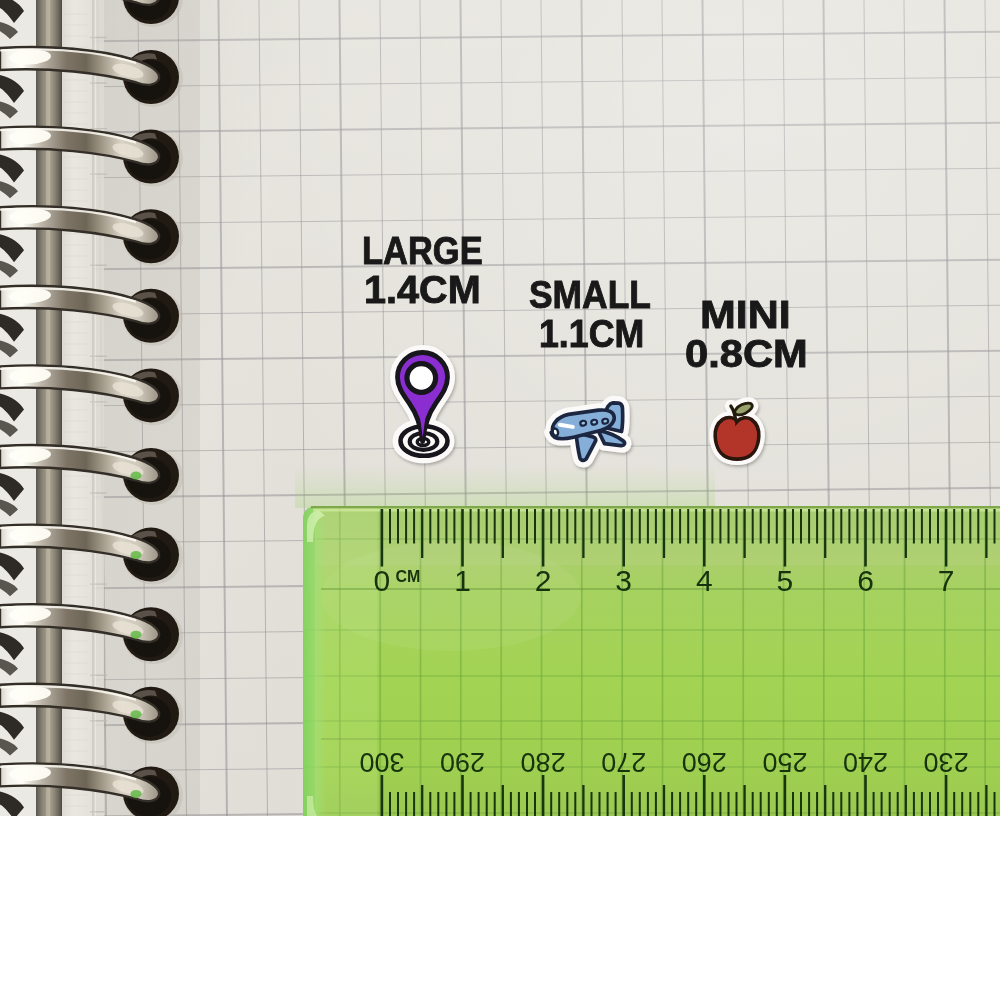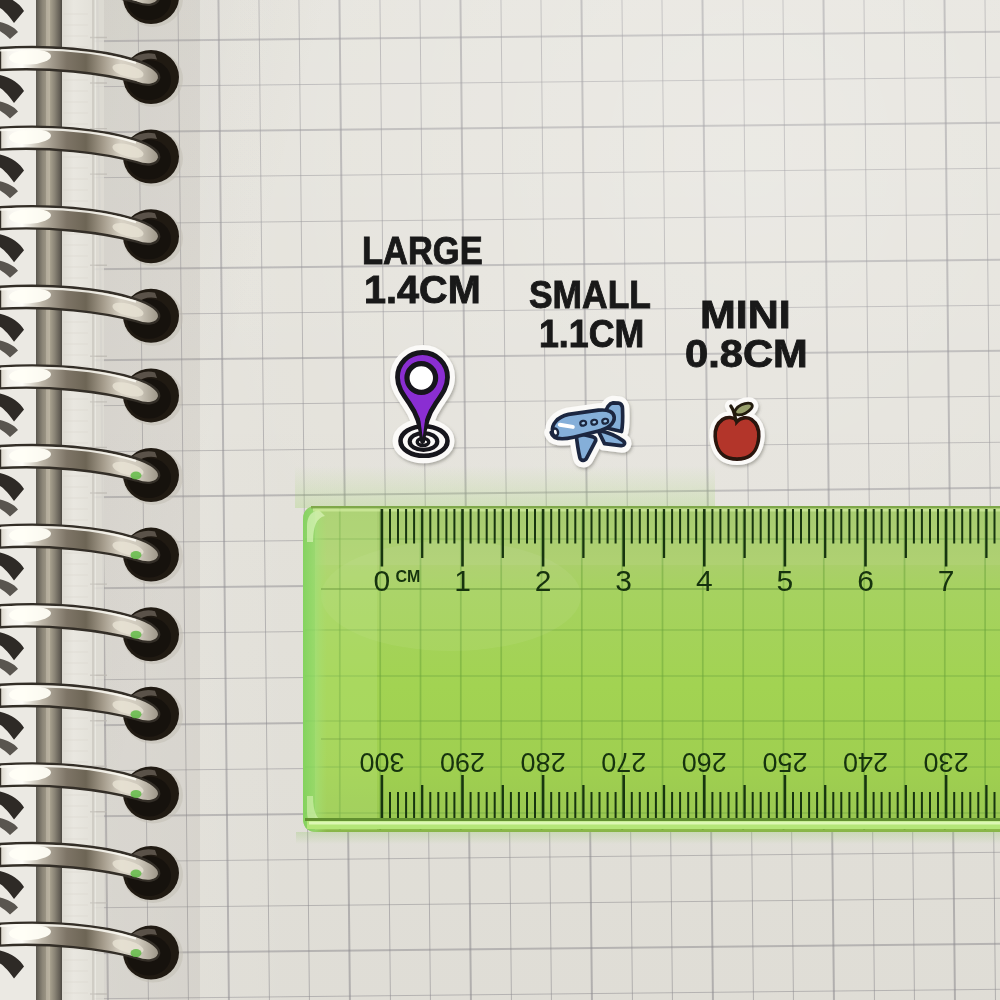--- a/index.html
+++ b/index.html
@@ -1,14 +1,14 @@
 <!DOCTYPE html>
 <html><head><meta charset="utf-8"><style>
 html,body{margin:0;padding:0;}
-#stage{position:relative;width:1000px;height:1000px;overflow:hidden;background:#e4e2db;font-family:"Liberation Sans",sans-serif;}
+#stage{position:relative;width:1000px;height:816px;overflow:hidden;background:#e4e2db;font-family:"Liberation Sans",sans-serif;}
 .lbl{position:absolute;font-weight:bold;font-size:38px;color:#191919;-webkit-text-stroke:0.9px #191919;white-space:nowrap;transform-origin:0 0;line-height:1;}
 </style></head><body>
 <div id="stage">
 
 <div id="grid" style="position:absolute;left:-60px;top:-60px;width:1120px;height:1120px;transform:rotate(-0.6deg);transform-origin:560px 560px;
 background-image:repeating-linear-gradient(to right,rgba(140,138,143,0.55) 0px,rgba(140,138,143,0.55) 1.4px,transparent 1.4px,transparent 40.33px),
 repeating-linear-gradient(to bottom,rgba(140,138,143,0.5) 0px,rgba(140,138,143,0.5) 1.4px,transparent 1.4px,transparent 45.6px);
 background-position:0.7px 5px,0.7px 5px;"></div>
 
 <div style="position:absolute;inset:0;background:

